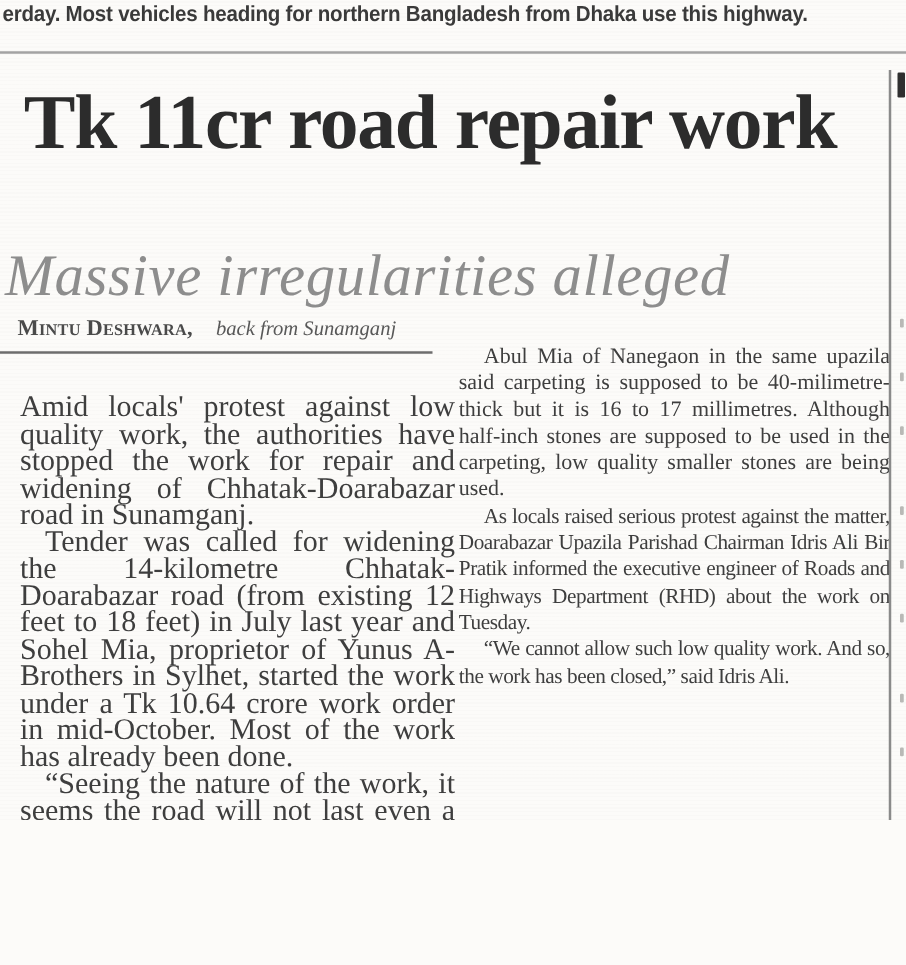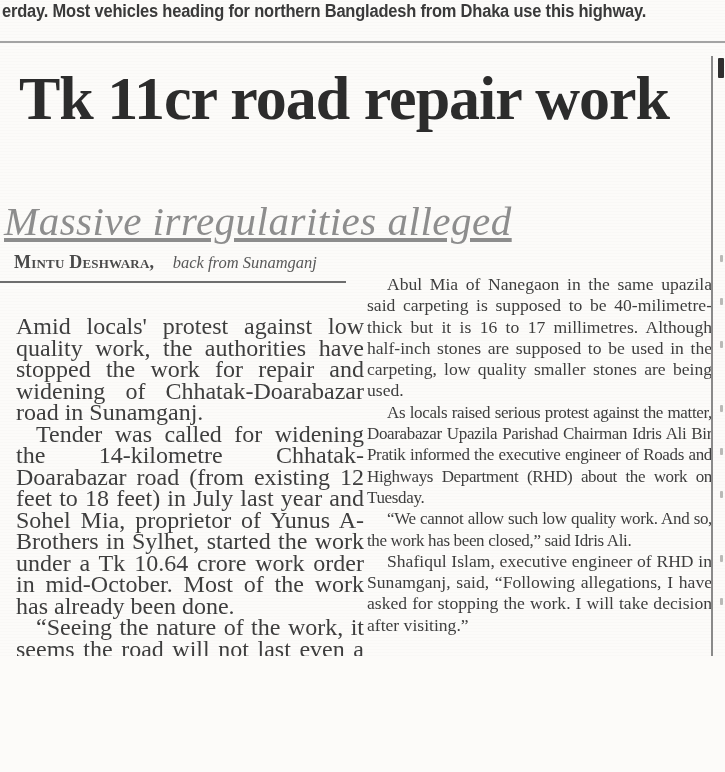--- a/index.html
+++ b/index.html
@@ -41,22 +41,22 @@
   .headline {
     position: absolute; left: 3px; top: 46px;
     color: #2c2c2c; font-weight: bold;
     font-size: 62px; line-height: 72px; letter-spacing: -1px;
     white-space: nowrap;
   }
   .headline .hl-line { display: block; }
 
   .subtitle {
     position: absolute; left: 4px; top: 197px;
-    font-style: italic; font-size: 41px; line-height: 48px;
-    color: #8d8d8d; letter-spacing: 0.5px; white-space: nowrap; text-decoration: underline;
+    font-style: italic; font-size: 47px; line-height: 48px;
+    color: #8d8d8d; letter-spacing: 0.5px; white-space: nowrap;
   }
 
   .byline {
     position: absolute; left: 2px; top: 252px;
     font-size: 18px; color: #4a4a4a; white-space: nowrap;
   }
   .byline .author {
     font-variant: small-caps; font-weight: bold; letter-spacing: 0.2px; margin-left: 12px;
   }
   .byline .origin {
@@ -114,21 +114,20 @@
   <div class="col col-left">
     <p>Amid locals' protest against low quality work, the authorities have stopped the work for repair and widening of Chhatak-Doarabazar road in Sunamganj.</p>
     <p class="indent">Tender was called for widening the 14-kilometre Chhatak-Doarabazar road (from existing 12 feet to 18 feet) in July last year and Sohel Mia, proprietor of Yunus A-Brothers in Sylhet, started the work under a Tk 10.64 crore work order in mid-October. Most of the work has already been done.</p>
     <p class="indent">“Seeing the nature of the work, it seems the road will not last even a year. The road work should be done with three-inch sand and three-inch stone, but the contractor applied four-inch sand and one-inch stone. And the compacting work should be done with 8-inch stone, but it is being done with two to three inch stone,” said Gurudas Dey, a resident of Khamarpotti area in Doarabazar upazila.</p>
   </div>
 
   <div class="col col-right">
     <p class="indent">Abul Mia of Nanegaon in the same upazila said carpeting is supposed to be 40-milimetre-thick but it is 16 to 17 millimetres. Although half-inch stones are supposed to be used in the carpeting, low quality smaller stones are being used.</p>
     <p class="indent tight">As locals raised serious protest against the matter, Doarabazar Upazila Parishad Chairman Idris Ali Bir Pratik informed the executive engineer of Roads and Highways Department (RHD) about the work on Tuesday.</p>
     <p class="indent tight">“We cannot allow such low quality work. And so, the work has been closed,” said Idris Ali.</p>
-    <p class="indent">Shafiqul Islam, executive engineer of RHD in Sunamganj, said, “Following allegations, I have asked for stopping the work. I will take decision after visiting.”</p>
   </div>
 
   <div class="v-divider"></div>
 
   <div class="edge-fragments">
     <i class="dark"></i>
     <i style="top:205px"></i>
     <i style="top:248px"></i>
     <i style="top:291px"></i>
     <i style="top:355px"></i>

